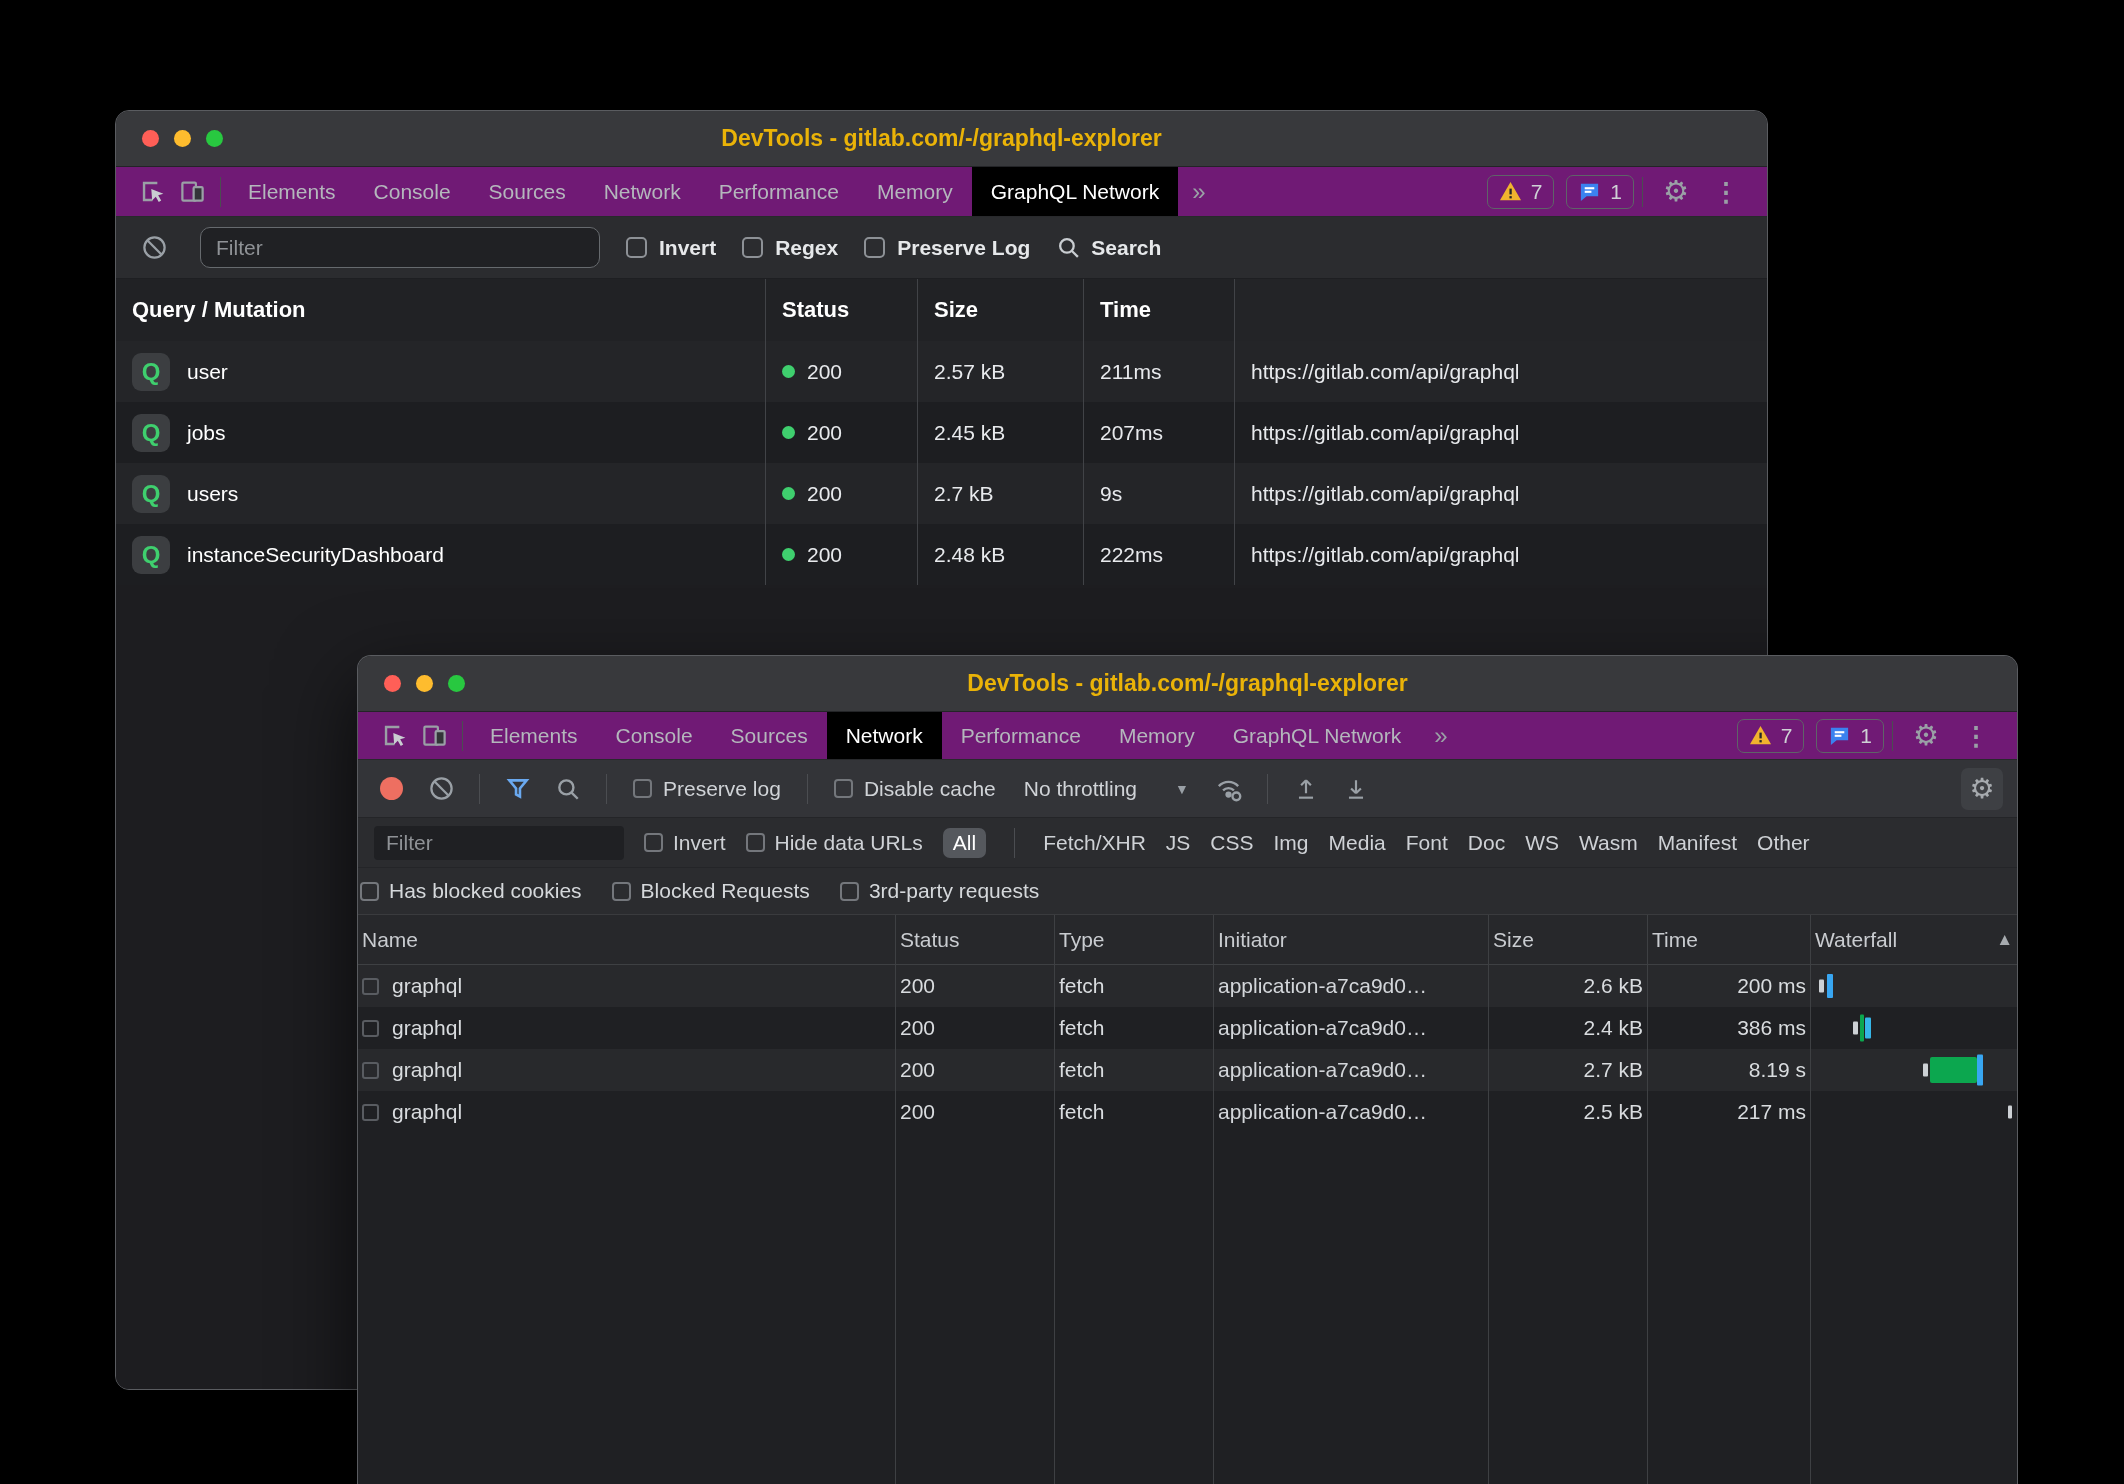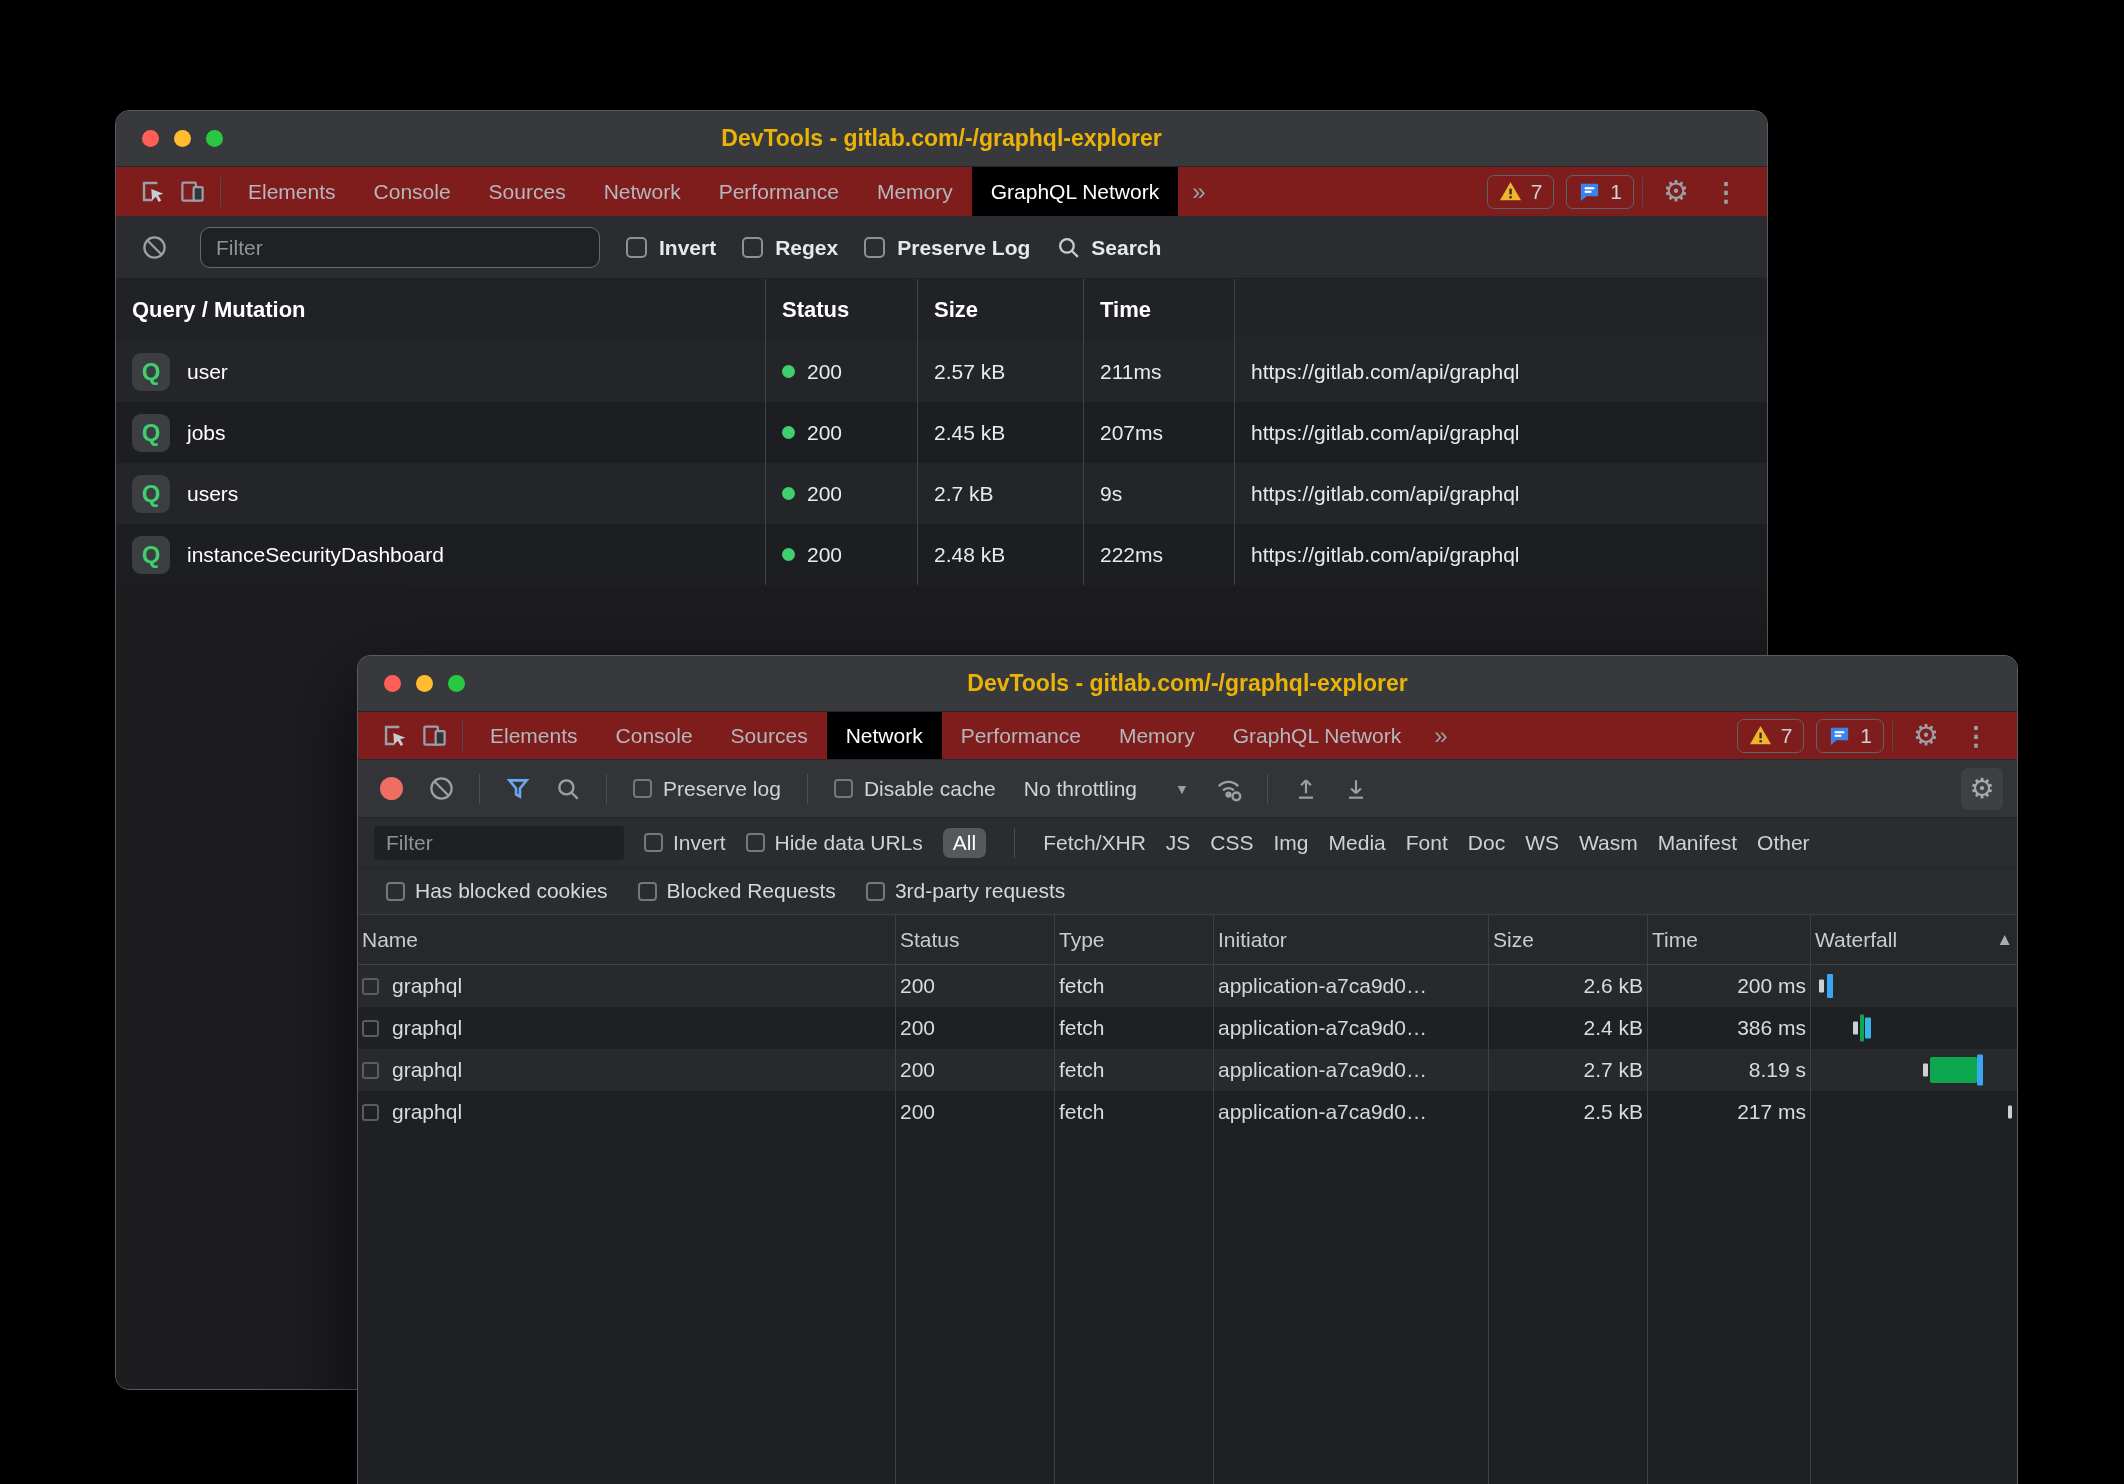--- a/index.html
+++ b/index.html
@@ -13,21 +13,21 @@
 
   
   .titlebar{height:56px;background:#38393c;border-bottom:1px solid #232427;
     display:flex;align-items:center;position:relative}
   .traffic{position:absolute;left:26px;display:flex;gap:15px}
   .light{width:17px;height:17px;border-radius:50%;flex:none}
   .l-red{background:#ff5f57}.l-yellow{background:#febc2e}.l-green{background:#28c840}
   .wintitle{margin:0 auto;font-size:23px;font-weight:bold;color:#eab308}
 
   
-  .tabbar{height:50px;background:#7f1d1d;display:flex;align-items:center;
+  .tabbar{height:50px;background:#701a75;display:flex;align-items:center;
     padding:0 16px;color:#b4b7bc;font-size:21px;border-bottom:1px solid #28292c}
   .win-front .tabbar{height:48px}
   .toolicon{display:flex;align-items:center;justify-content:center;width:40px;height:38px;flex:none}
   .vdiv{width:1px;height:30px;background:#4b4d51;margin:0 8px;flex:none}
   .tab{height:100%;display:flex;align-items:center;padding:0 19px;white-space:nowrap;cursor:default}
   .tab.selected{background:#000;color:#fff}
   .overflow-chevron{font-size:24px;color:#9aa0a6;padding:0 14px}
   .badge{display:flex;align-items:center;gap:9px;border:1px solid #5f6368;border-radius:7px;
     padding:4px 11px;margin-left:12px;color:#ced1d5;font-size:21px}
   .glyphbtn{color:#9aa0a6;font-size:29px;padding:0 12px;line-height:1}
@@ -72,21 +72,21 @@
   
   .filterrow{height:50px;background:#2b2c2f;display:flex;align-items:center;
     padding:0 16px;gap:20px;color:#ced1d5;font-size:21px;border-bottom:1px solid #242528}
   .filterrow input{width:250px;height:34px;background:#1f2023;border:none;border-radius:4px;
     color:#e8eaed;font-size:21px;padding:0 12px;outline:none}
   .filterrow input::placeholder{color:#8f9296}
   .ntcb{display:flex;align-items:center;gap:10px;white-space:nowrap;font-weight:normal}
   .pill{background:#55585d;color:#fff;border-radius:7px;padding:3px 10px}
   .typefilter{white-space:nowrap}
   .filterrow2{height:47px;background:#2b2c2f;display:flex;align-items:center;
-    padding:0 28px;gap:30px;color:#d5d8db;font-size:21px;border-bottom:1px solid #3a3b3e}
+    padding:0 2px;gap:30px;color:#d5d8db;font-size:21px;border-bottom:1px solid #3a3b3e}
 
   
   .ftable{display:grid;grid-template-columns:538px 159px 159px 275px 159px 163px 1fr;font-size:21px}
   .fcell{display:flex;align-items:center;padding:0 4px;border-right:1px solid #3e4043;overflow:hidden;white-space:nowrap}
   .fcell:nth-child(7n){border-right:none}
   .fhead .fcell{height:50px;background:#27282b;color:#c9ccd0;border-bottom:1px solid #3e4043}
   .frow .fcell{height:42px;color:#d9dcdf}
   .frow.odd .fcell{background:#28292c}
   .frow.even .fcell{background:#1f2023}
   .cb-row{width:17px;height:17px;border:2px solid #595c61;border-radius:3px;flex:none;margin-right:13px}

